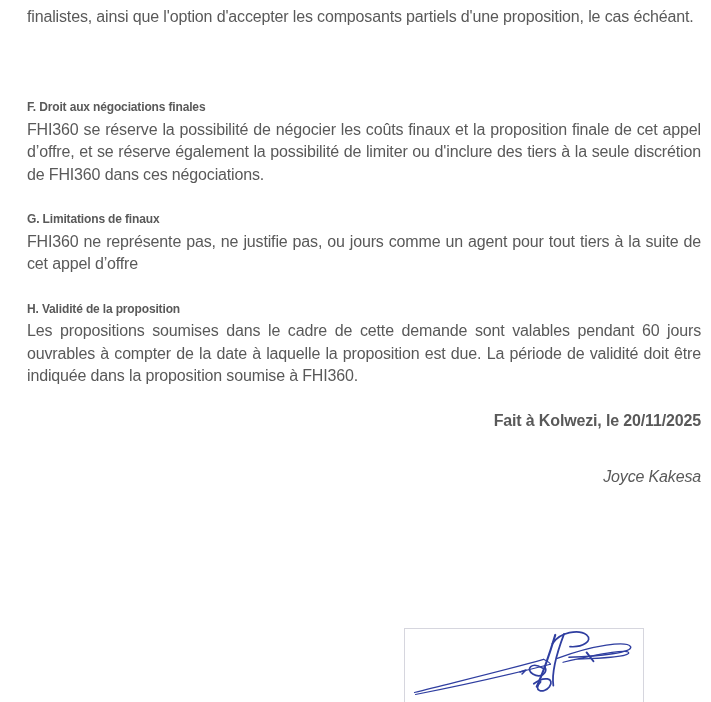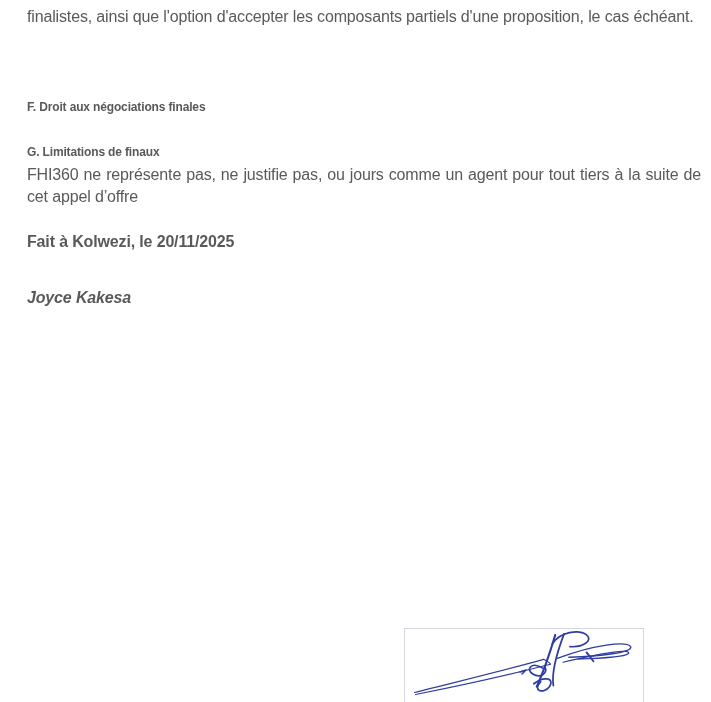--- a/index.html
+++ b/index.html
@@ -36,26 +36,27 @@
     margin-bottom:22.4px;
   }
   .section-heading{
     font-weight:bold;
     font-size:12px;
     line-height:22.4px;
     text-align:left;
   }
   .dateline{
     margin-top:22.4px;
-    text-align:left;
+    text-align:right;
     font-weight:bold;
   }
   .signatory-name{
     margin-top:33.6px;
-    font-weight:bold;
+    text-align:right;
+    font-weight:normal;
     font-style:italic;
   }
   .signatory-title{
     text-align:right;
     font-weight:bold;
     font-style:italic;
   }
   .signature-box{
     position:absolute;
     left:404px;
@@ -74,28 +75,31 @@
 </style>
 </head>
 <body>
 
 <div class="page">
 
   <p class="para intro">finalistes, ainsi que l'option d'accepter les composants partiels d'une proposition, le cas échéant.</p>
 
   <div class="section">
     <div class="section-heading">F. Droit aux négociations finales</div>
+    <p class="para">FHI360 se réserve la possibilité de négocier les coûts finaux et la proposition finale de cet appel d’offre, et se réserve également la possibilité de limiter ou d'inclure des tiers à la seule discrétion de FHI360 dans ces négociations.</p>
   </div>
 
   <div class="section">
     <div class="section-heading">G. Limitations de finaux</div>
     <p class="para">FHI360 ne représente pas, ne justifie pas, ou jours comme un agent pour tout tiers à la suite de cet appel d’offre</p>
   </div>
 
   <div class="section">
+    <div class="section-heading">H. Validité de la proposition</div>
+    <p class="para">Les propositions soumises dans le cadre de cette demande sont valables pendant 60 jours ouvrables à compter de la date à laquelle la proposition est due. La période de validité doit être indiquée dans la proposition soumise à FHI360.</p>
   </div>
 
   <div class="dateline">Fait à Kolwezi, le 20/11/2025</div>
 
   <div class="signatory-name">Joyce Kakesa</div>
 
 
   <div class="signature-box">
     <svg viewBox="0 0 240 90" fill="none" stroke="currentColor" stroke-linecap="round" stroke-linejoin="round">
 

